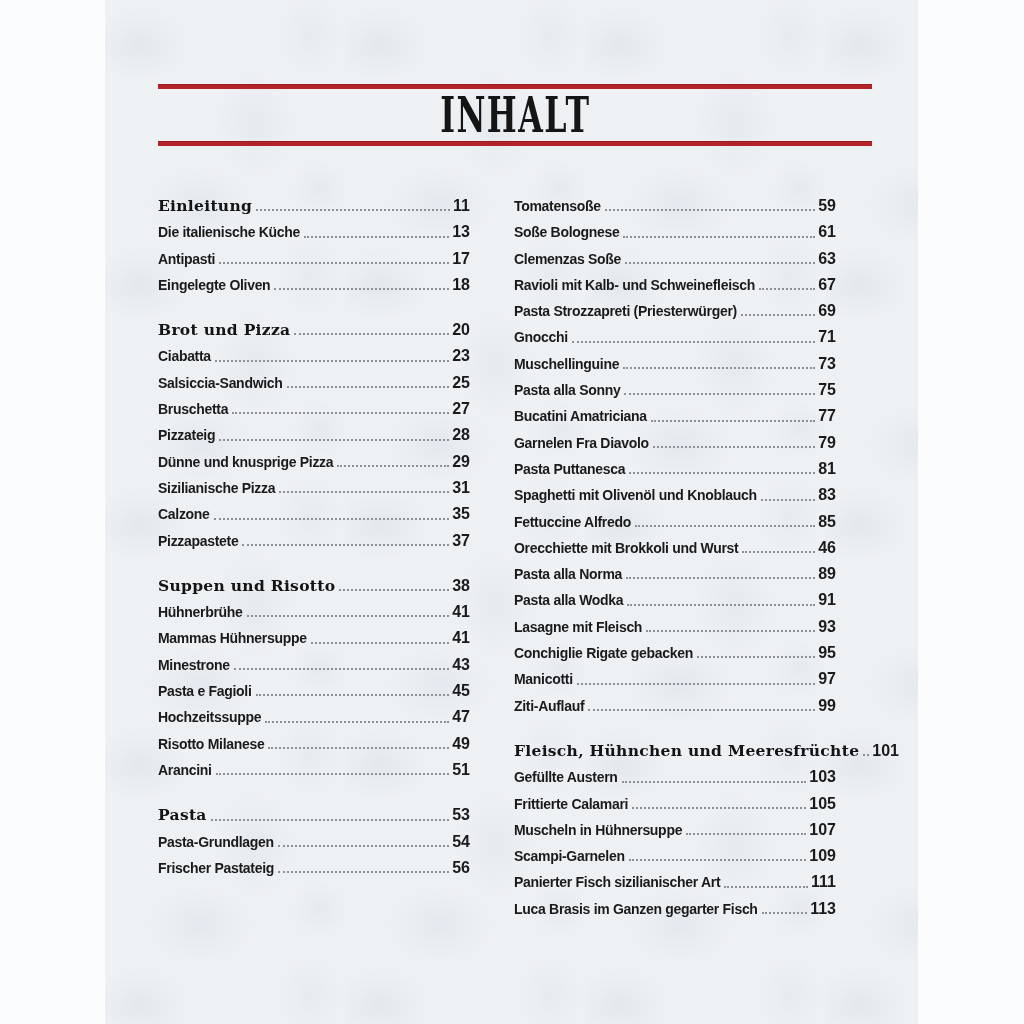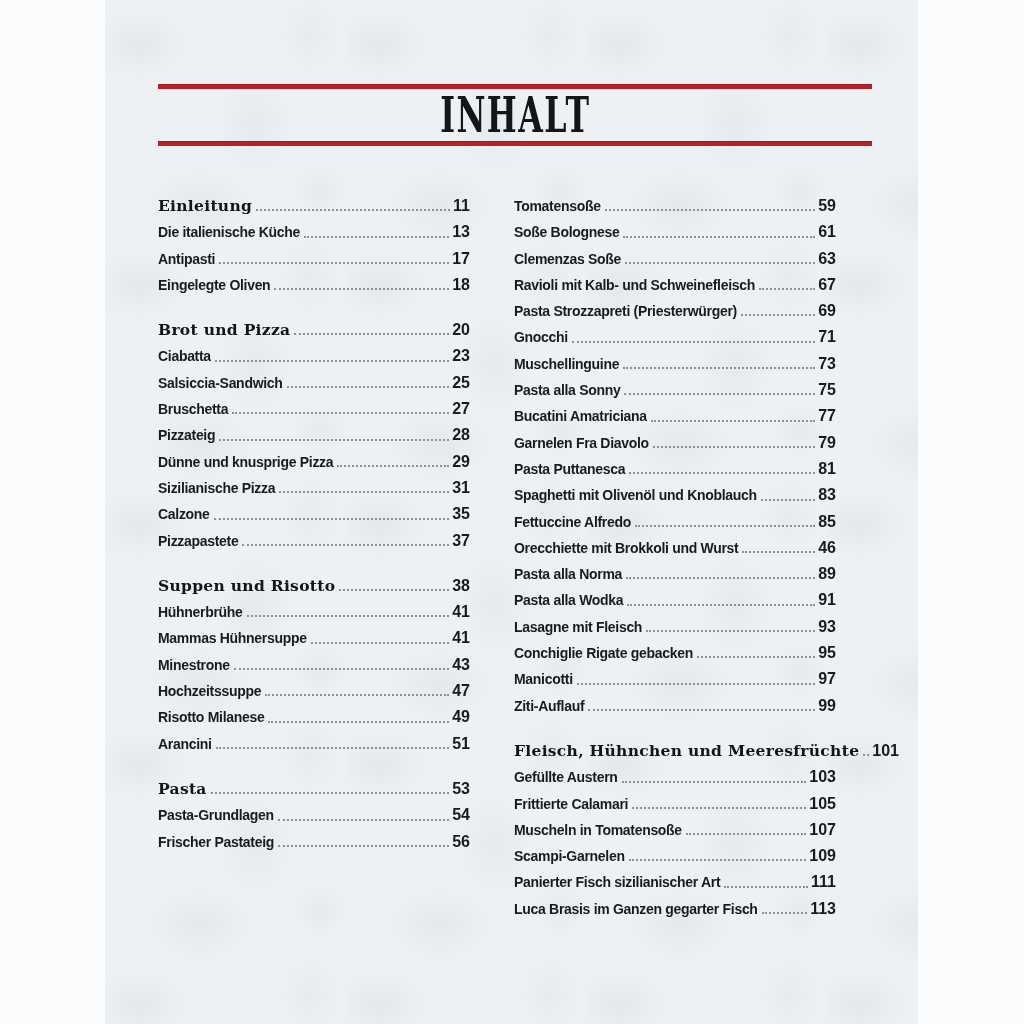--- a/index.html
+++ b/index.html
@@ -151,20 +151,25 @@
               <span class="label">Mammas Hühnersuppe</span>
               <span class="leader"></span>
               <span class="num">41</span>
             </div>
             <div class="row">
               <span class="label">Minestrone</span>
               <span class="leader"></span>
               <span class="num">43</span>
             </div>
             <div class="row">
+              <span class="label">Pasta e Fagioli</span>
+              <span class="leader"></span>
+              <span class="num">45</span>
+            </div>
+            <div class="row">
               <span class="label">Hochzeitssuppe</span>
               <span class="leader"></span>
               <span class="num">47</span>
             </div>
             <div class="row">
               <span class="label">Risotto Milanese</span>
               <span class="leader"></span>
               <span class="num">49</span>
             </div>
             <div class="row">
@@ -304,21 +309,21 @@
               <span class="label">Gefüllte Austern</span>
               <span class="leader"></span>
               <span class="num">103</span>
             </div>
             <div class="row">
               <span class="label">Frittierte Calamari</span>
               <span class="leader"></span>
               <span class="num">105</span>
             </div>
             <div class="row">
-              <span class="label">Muscheln in Tomatensoße</span>
+              <span class="label">Muscheln in Hühnersuppe</span>
               <span class="leader"></span>
               <span class="num">107</span>
             </div>
             <div class="row">
               <span class="label">Scampi-Garnelen</span>
               <span class="leader"></span>
               <span class="num">109</span>
             </div>
             <div class="row">
               <span class="label">Panierter Fisch sizilianischer Art</span>

